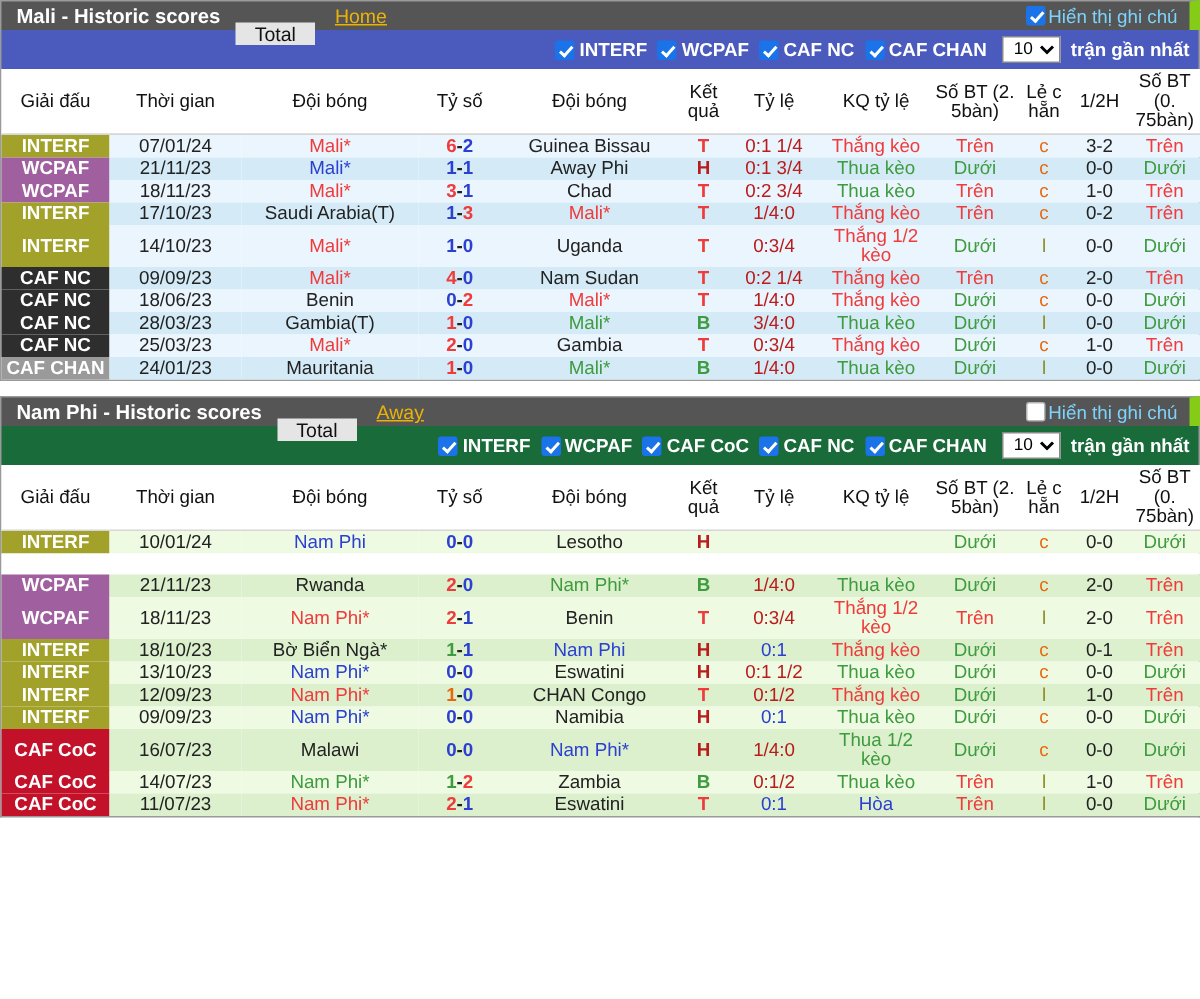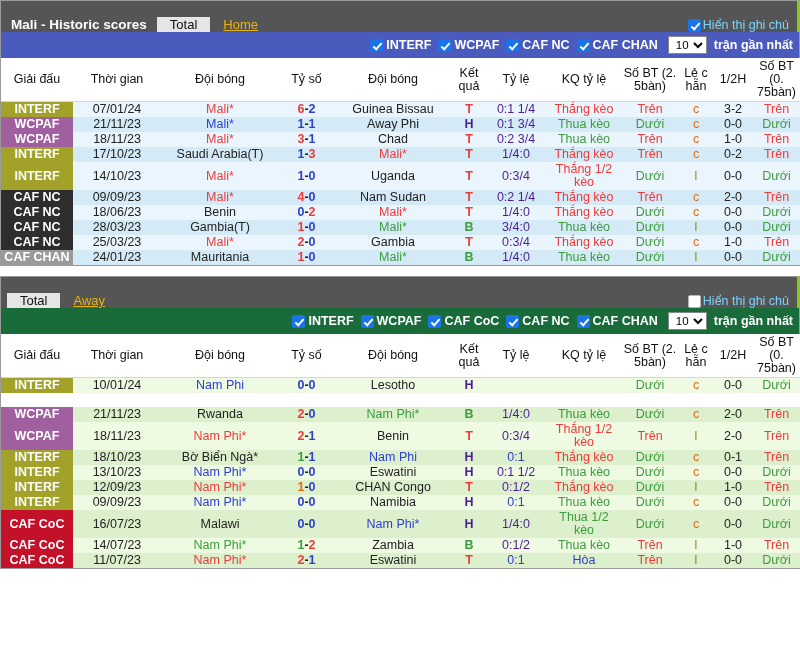--- a/index.html
+++ b/index.html
@@ -7,27 +7,27 @@
     margin: 0; padding: 0;
     width: 800px; height: 666px;
     background: #ffffff;
     font-family: "Liberation Sans", "DejaVu Sans", sans-serif;
     overflow: hidden;
   }
   .page { width: 800px; height: 666px; position: relative; background:#fff; }
 
   
   .tabbar {
-    height: 32px;
+    height: 20px;
     background: #555555;
     display: flex;
-    align-items: flex-end;
+    align-items: center;
     padding-left: 6px;
     border-left: 1px solid #9a9a9a;
-    border-right: 3px solid #84cc16;
+    border-right: 7px solid #84cc16;
     border-top: 1px solid #9a9a9a;
     position: relative;
   }
   .tabbar .title {
     color: #ffffff;
     font-size: 13.5px;
     font-weight: bold;
     display: flex; align-items: center;
     padding: 0 10px 0 4px;
     white-space: nowrap;
@@ -150,21 +150,21 @@
   .t1 .r-odd  td { background: #d4ebf7; }
   .t2 .r-even td { background: #eefae2; }
   .t2 .r-odd  td { background: #dcf0cd; }
   .t2 .r-blank td { background: #ffffff; height: 14px; }
 
   
   .c-red    { color: #ef3b3b; }
   .c-blue   { color: #2b3fd0; }
   .c-green  { color: #3e9b3e; }
   .c-dark   { color: #222222; }
-  .c-purple { color: #4c1d95; }
+  .c-purple { color: #b91c1c; }
   .c-olive  { color: #8a8a1e; }
   .c-orange { color: #e8680f; }
   .b { font-weight: bold; }
 
   .gap { height: 10px; background: #ffffff; }
   .panelwrap { border-left:1px solid #9a9a9a; border-right:1px solid #9a9a9a; border-bottom:1px solid #9a9a9a; }
 </style>
 </head>
 <body>
 
@@ -371,20 +371,21 @@
               <td class="c-green">Dưới</td>
               <td class="c-olive">l</td>
               <td class="c-dark">0-0</td>
               <td class="c-green">Dưới</td>
             </tr>
           </tbody>
         </table>
       </div>
       <div class="gap"></div>
       <div class="tabbar">
+        <div class="title">Nam Phi - Historic scores</div>
         <div class="tab active">Total</div>
         <div class="tab link">Away</div>
         <div class="spacer"></div>
         <div class="notechk">
           <span class="cb"></span>
           <span>Hiển thị ghi chú</span>
         </div>
       </div>
       <div class="filterbar green">
         <label class="fopt">

